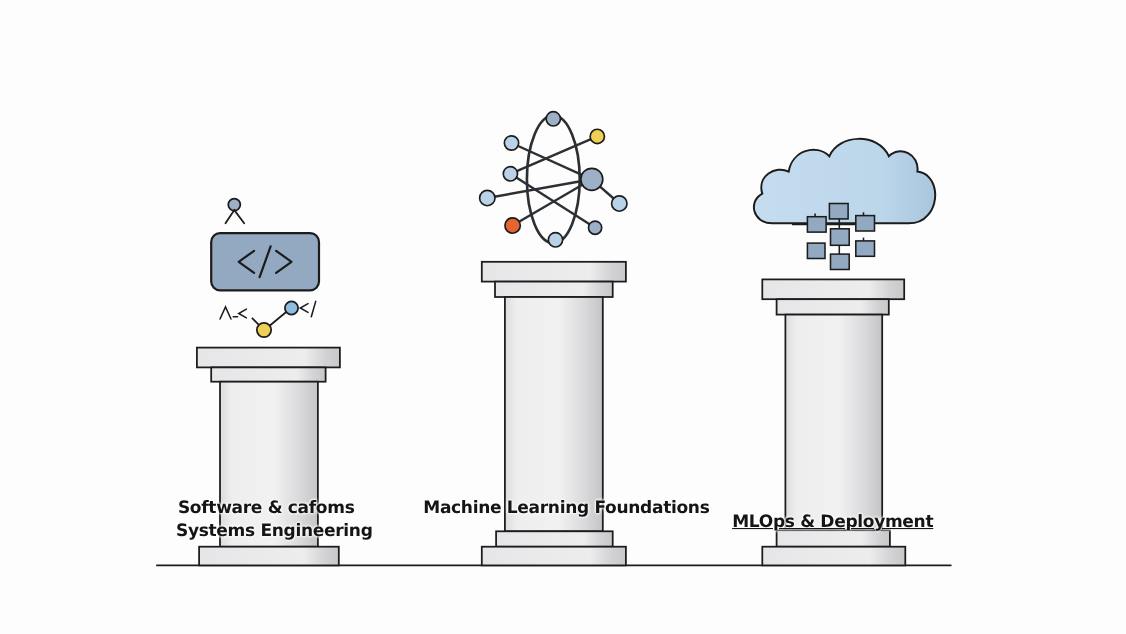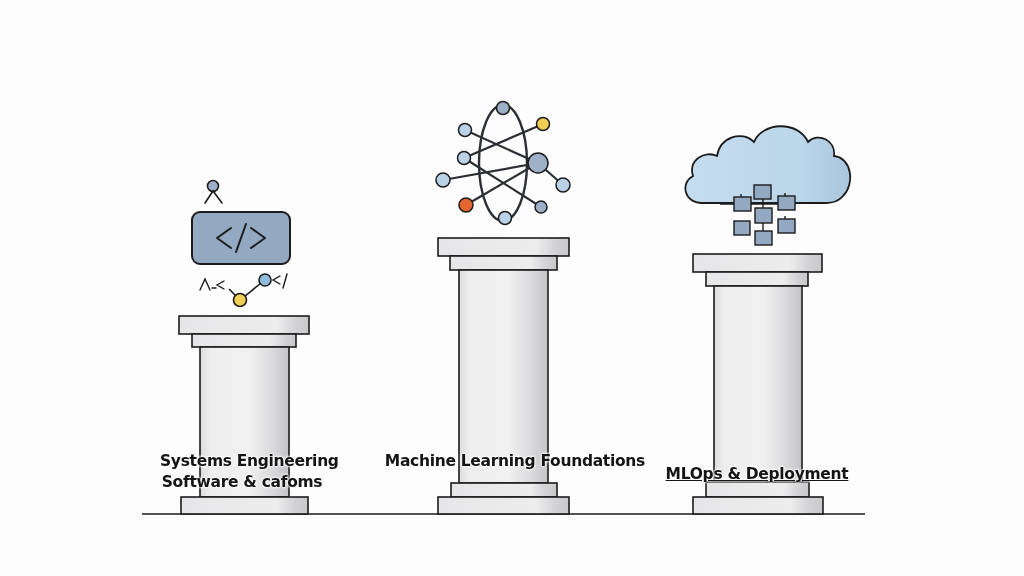--- a/index.html
+++ b/index.html
@@ -133,22 +133,22 @@
       <rect x="778" y="219" width="17" height="14"></rect>
       <rect x="755" y="231" width="17" height="14"></rect>
       <line x1="741" y1="194" x2="741" y2="197" fill="none"></line>
       <line x1="785" y1="193" x2="785" y2="196" fill="none"></line>
       <line x1="785" y1="216" x2="785" y2="219" fill="none"></line>
     </g>
   </g>
 </svg>
 
 <div class="label" style="left:160px; top:451px; width:172px;">
+  <span style="margin-left:-8px;">Software &amp; cafoms</span>
   <span>Systems Engineering</span>
-  <span style="margin-left:-8px;">Software &amp; cafoms</span>
 </div>
 
 <div class="label" style="left:383px; top:451px; width:262px;text-align:right;">
   <span>Machine Learning Foundations</span>
 </div>
 
 <div class="label" style="left:664px; top:464px; width:186px;text-decoration:underline;">
   <span>MLOps &amp; Deployment</span>
 </div>
 

